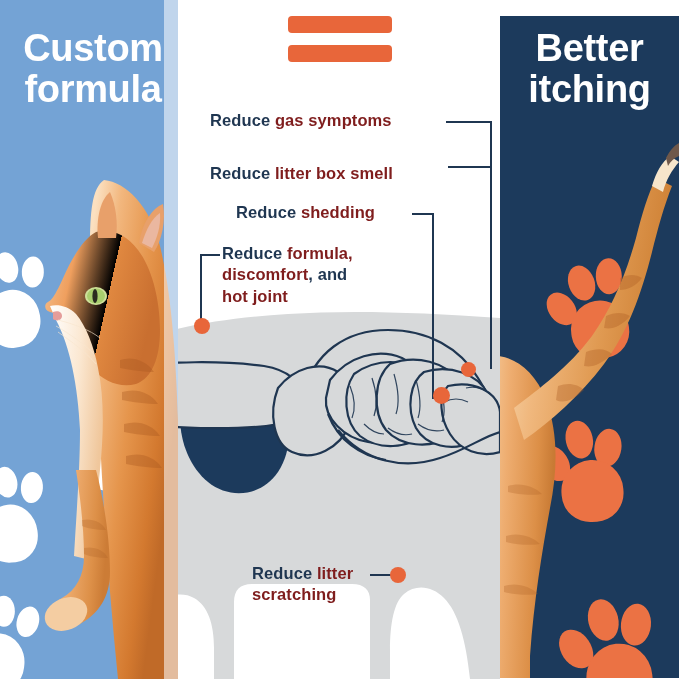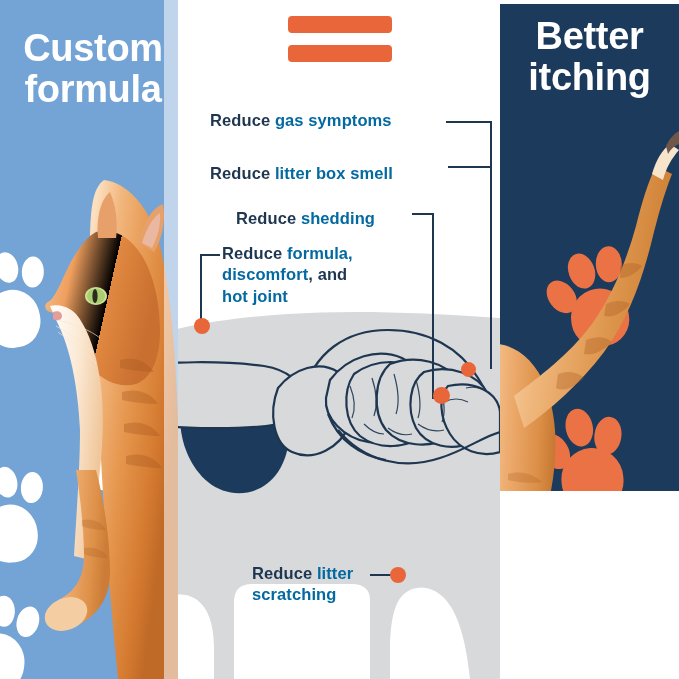--- a/index.html
+++ b/index.html
@@ -42,22 +42,22 @@
   .paw { position: absolute; }
   .paw .pad   { position: absolute; border-radius: 50% 50% 46% 46%; }
   .paw .toe   { position: absolute; border-radius: 50%; }
 
   .paw-w .pad, .paw-w .toe { background: #ffffff; }
   .paw-o .pad, .paw-o .toe { background: #eb7244; }
 
   
   .panel-right {
     position: absolute;
-    left: 500px; top: 4px;
-    width: 179px; height: 487px;
+    left: 500px; top: 16px;
+    width: 179px; height: 662px;
     background: #1c3a5c;
     overflow: hidden;
   }
   .panel-right .headline {
     position: absolute;
     left: 2px; top: 12px;
     width: 175px;
     color: #ffffff;
     font-size: 38px;
     font-weight: bold;
@@ -89,21 +89,21 @@
   .anno {
     position: absolute;
     font-family: "Liberation Sans", sans-serif;
     font-size: 16.5px;
     font-weight: bold;
     color: #1f3651;
     line-height: 1.30;
     letter-spacing: 0.1px;
     white-space: nowrap;
   }
-  .anno .hl { color: #0369a1; }
+  .anno .hl { color: #7f1d1d; }
   .anno.wrap { white-space: normal; }
 
   
   .lead { position: absolute; background: #1f3651; }
   .dot {
     position: absolute;
     width: 15px; height: 15px;
     border-radius: 50%;
     background: #e8663a;
   }
@@ -428,21 +428,21 @@
     <div class="dot" style="left:212px; top:567px; width:16px; height:16px;"></div>
 
     <div class="anno" style="left:32px; top:110px;">
       <span>Reduce </span><span class="hl">gas symptoms</span>
     </div>
 
     <div class="anno" style="left:32px; top:163px;">
       <span>Reduce </span><span class="hl">litter box smell</span>
     </div>
 
-    <div class="anno" style="left:58px; top:202px;margin-top:6px;">
+    <div class="anno" style="left:58px; top:202px;">
       <span>Reduce </span><span class="hl">shedding</span>
     </div>
 
     <div class="anno wrap" style="left:44px; top:243px; width:200px;">
       <span>Reduce </span><span class="hl">formula,</span><br>
       <span class="hl">discomfort</span><span>, and</span><br>
       <span class="hl">hot joint</span>
     </div>
 
     <div class="anno wrap" style="left:74px; top:563px; width:160px;">

